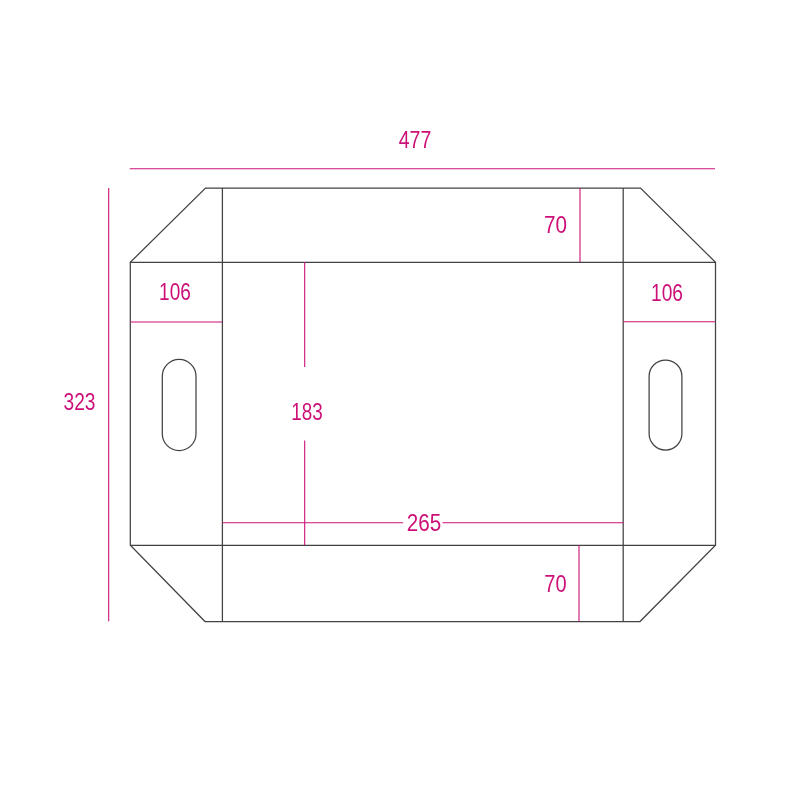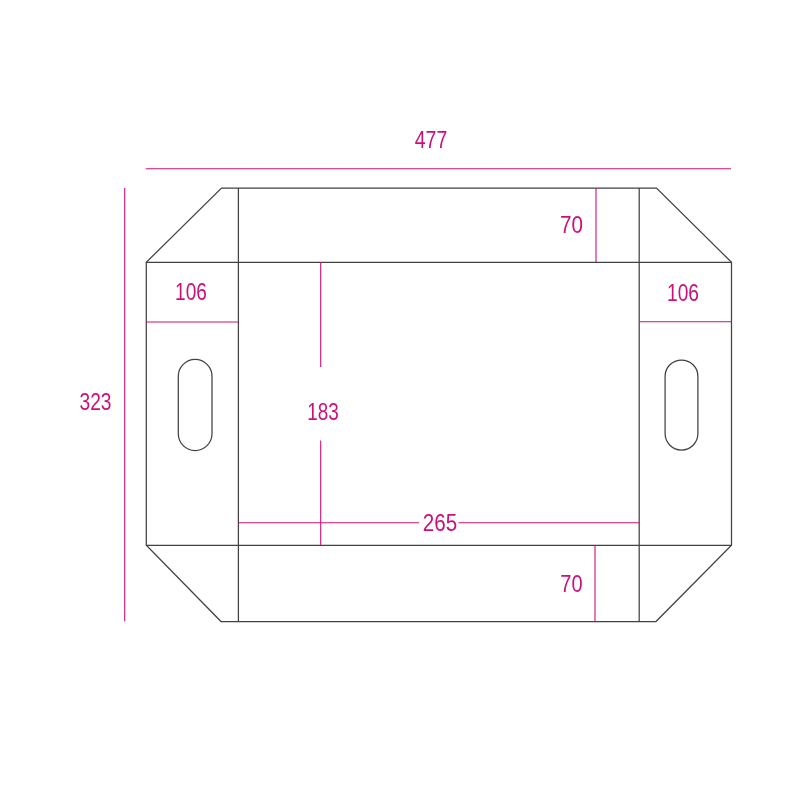--- a/index.html
+++ b/index.html
@@ -1,16 +1,16 @@
 <!DOCTYPE html>
 <html><head>
 <meta charset="utf-8">
 <style>
   html,body{margin:0;padding:0;background:#ffffff;}
-  .page{width:709px;height:800px;position:relative;background:#ffffff;margin-left:16px;}
+  .page{width:709px;height:800px;position:relative;background:#ffffff;}
   text{font-family:"Liberation Sans",sans-serif;font-size:24px;fill:#cc1077;}
 </style>
 </head>
 <body>
 
 <div class="page">
 <svg width="800" height="800" viewBox="0 0 800 800" xmlns="http://www.w3.org/2000/svg">
 
   <path d="M205.5,188 L640.5,188 L715.5,262.3 L715.5,545.3 L640,621.5 L205,621.5 L130.3,545.3 L130.3,262.3 Z" fill="none" stroke="#424242" stroke-width="1.25"></path>
 

